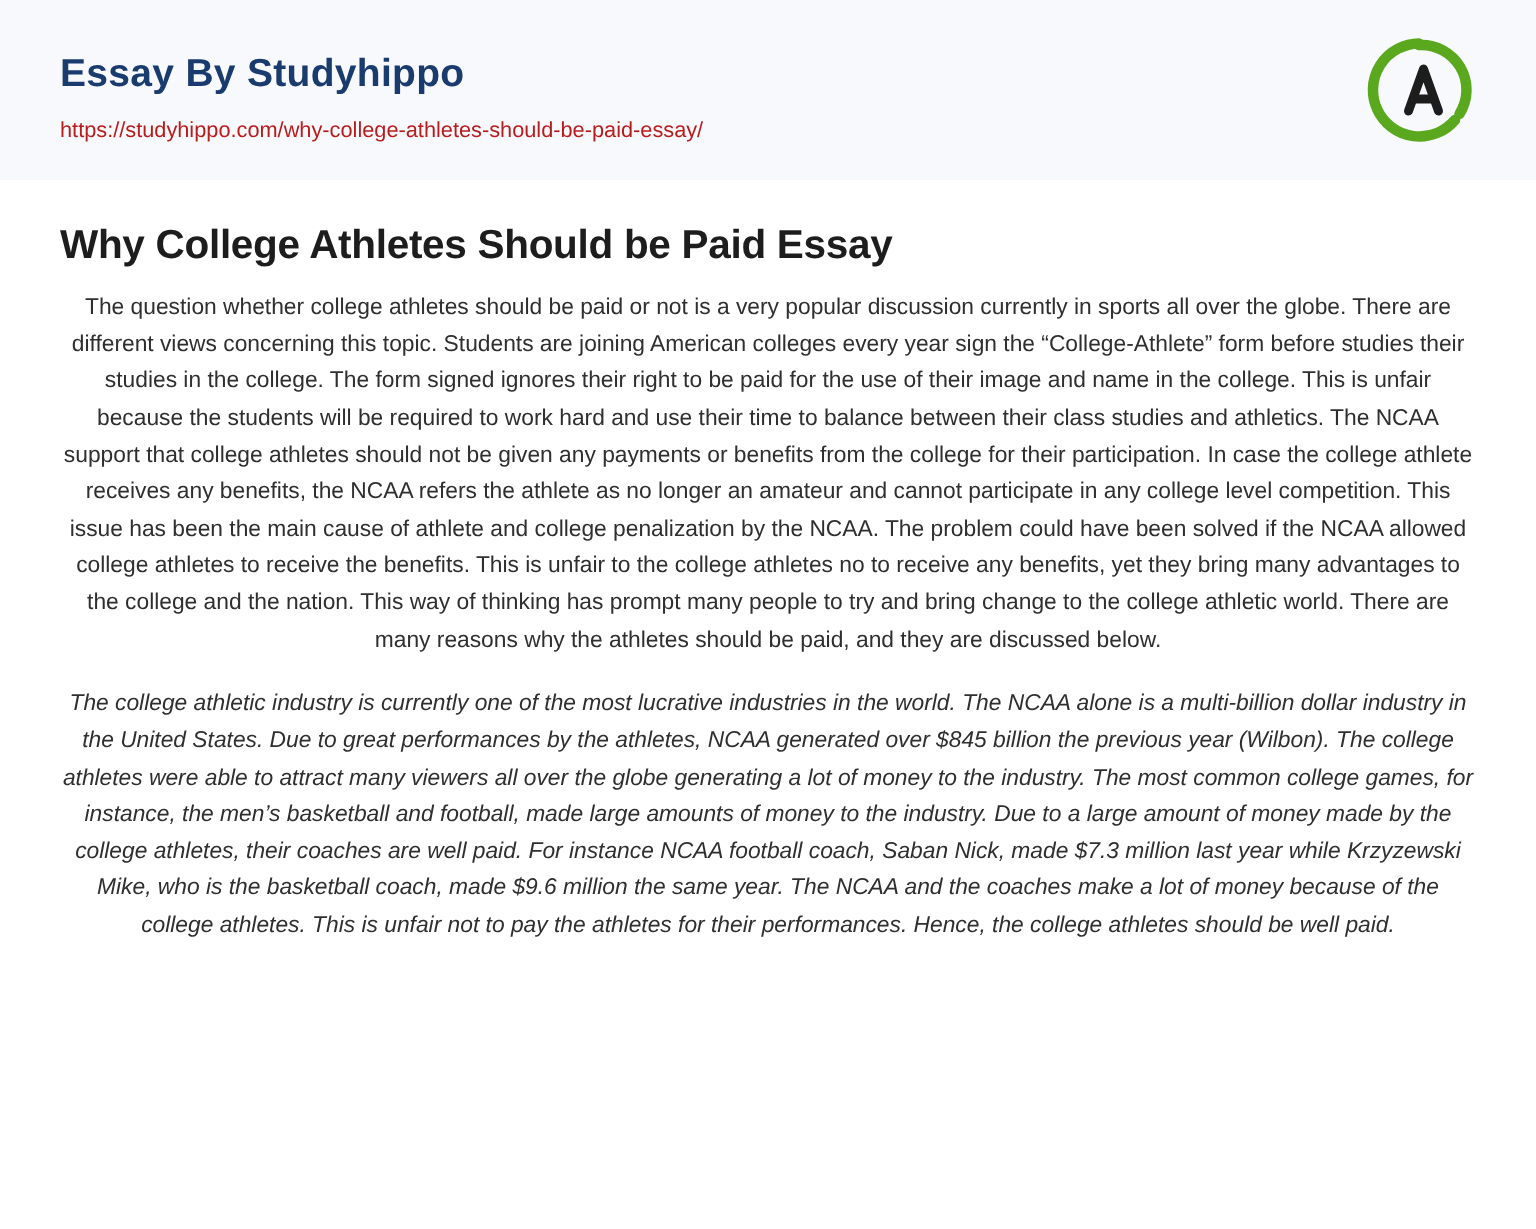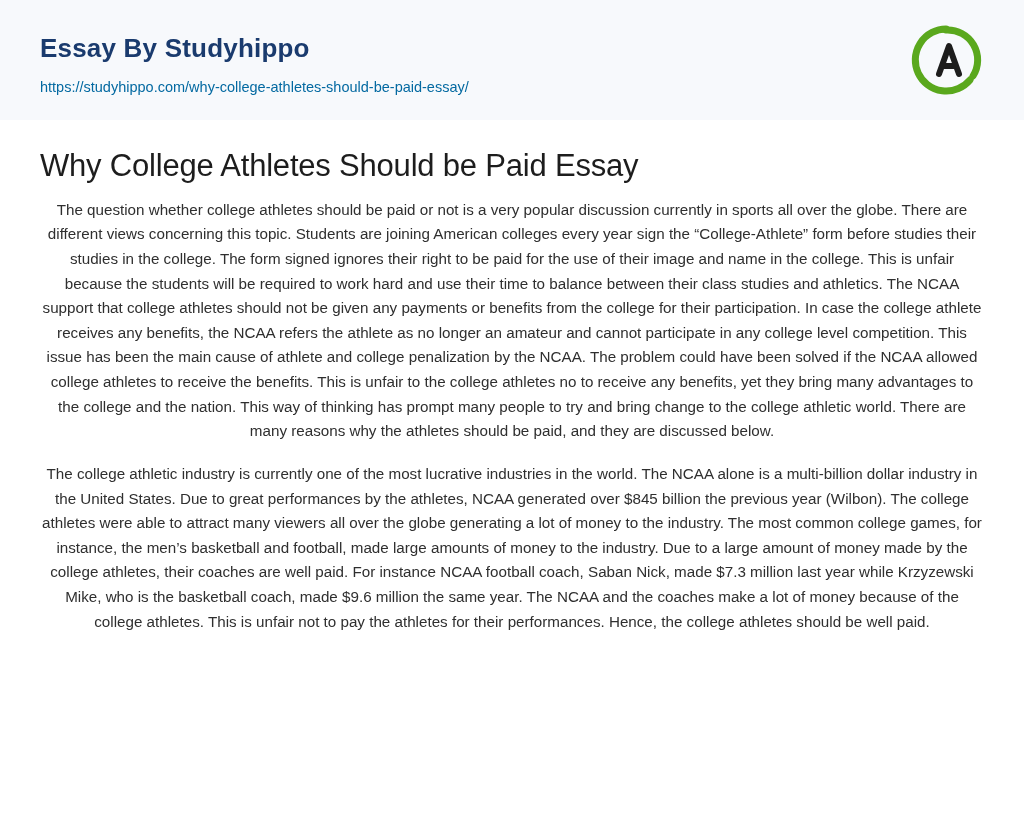--- a/index.html
+++ b/index.html
@@ -32,51 +32,52 @@
     font-size: 26px;
     font-weight: bold;
     color: #1a3b6e;
     letter-spacing: 0.2px;
     line-height: 1.1;
     margin: 0;
   }
   .site-url {
     margin-top: 16px;
     font-size: 14.5px;
-    color: #0369a1;
+    color: #b91c1c;
     line-height: 1.2;
   }
   .logo {
     position: absolute;
     right: 42px;
     top: 24px;
     width: 72px;
     height: 72px;
   }
   
   .content {
     padding: 28px 40px 0 40px;
   }
   .doc-title {
-    font-size: 31px;
-    font-weight: normal;
+    font-size: 27px;
+    font-weight: bold;
     color: #1d1d1d;
     margin: 0 0 14px 0;
     letter-spacing: -0.2px;
     line-height: 1.15;
   }
   .para {
     font-size: 15.2px;
     line-height: 1.62;
     color: #2f2f2f;
     margin: 0 0 18px 0;
     text-align: center;
   }
   .para.tight {
     margin-bottom: 0;
+    font-style: italic;
   }
   .para.joined {
     margin-top: 0;
   }
 </style>
 </head>
 <body>
 
 <div class="page">
 

